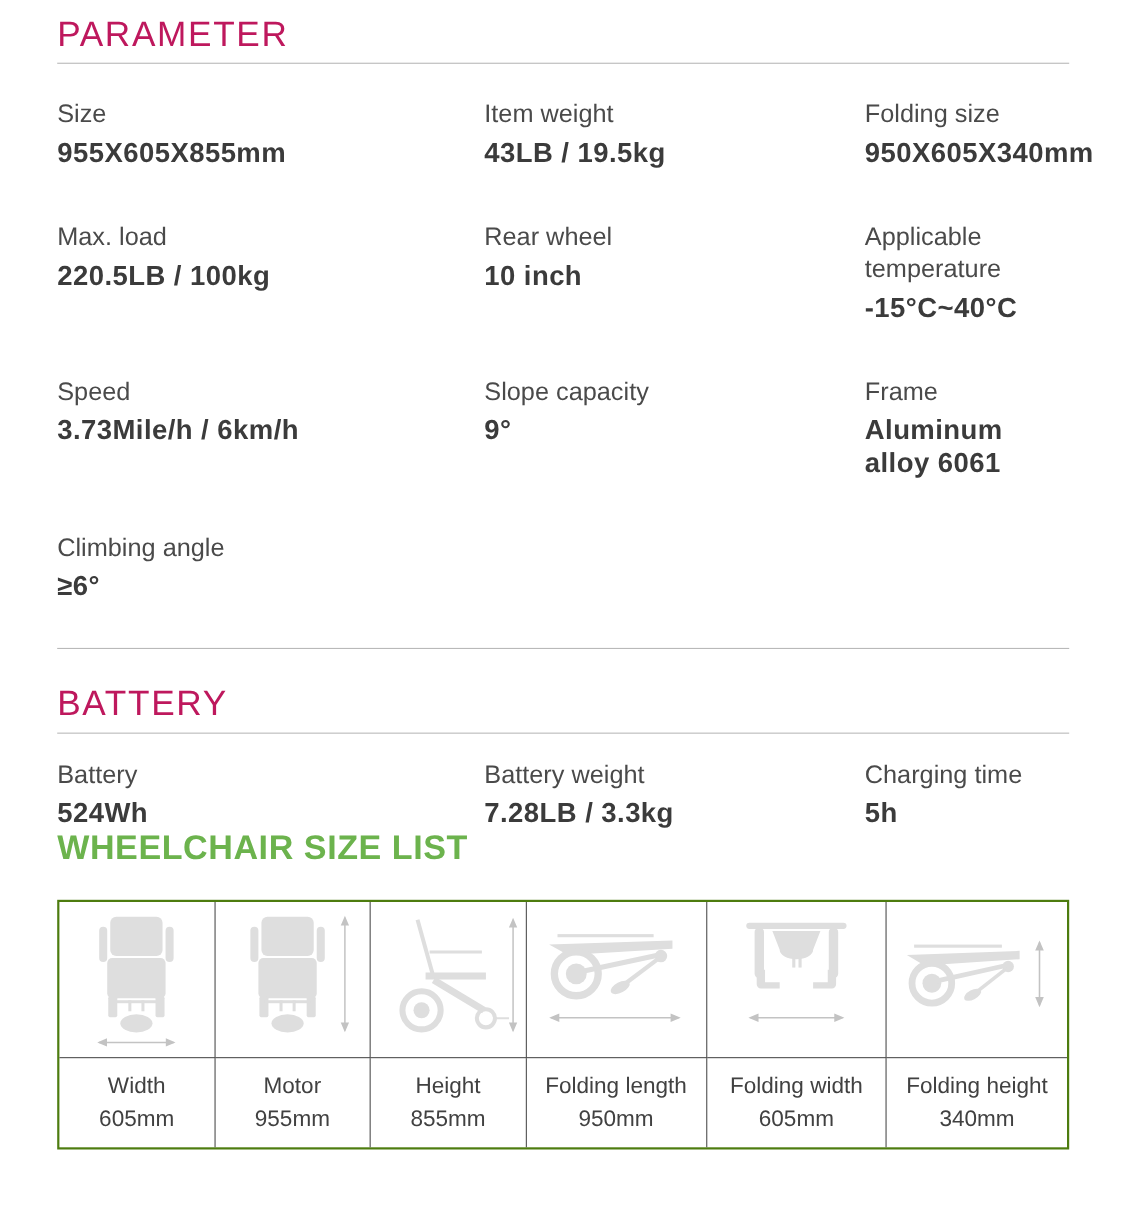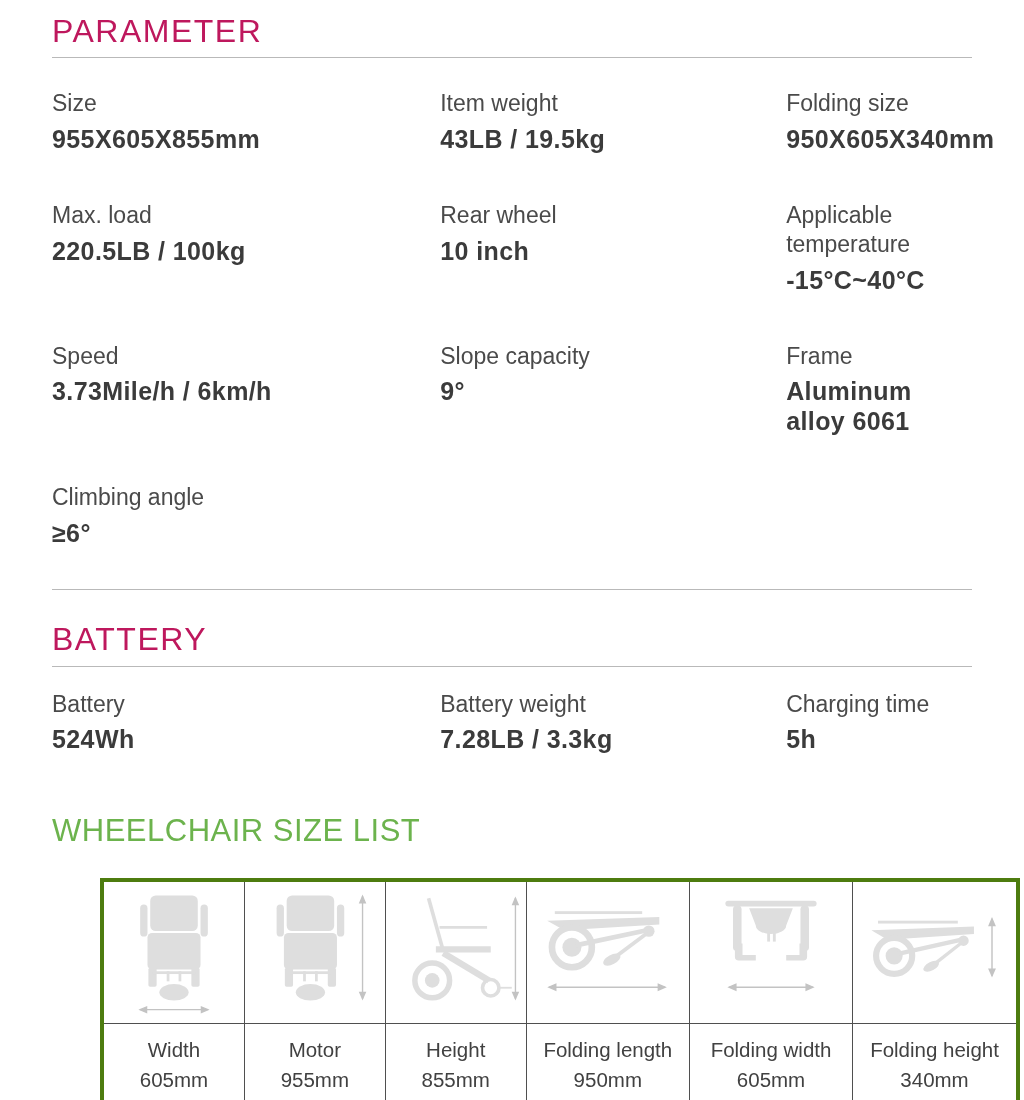--- a/index.html
+++ b/index.html
@@ -35,36 +35,34 @@
     margin-top: 6px; letter-spacing: 0.4px; line-height: 1.2;
   }
 
   .battery-grid {
     display: grid;
     grid-template-columns: 42.2% 37.6% 20.2%;
     padding: 23px 0 0;
   }
 
   .size-list-title {
-    margin-top: 60px;
     font-size: 31px;
-    font-weight: 400;
+    font-weight: 700;
     color: #6cb34d;
     letter-spacing: 0.5px;
     line-height: 1.1;
   }
 
   .size-table {
     margin-top: 30px;
     display: grid;
     grid-template-columns: 15.45% 15.45% 15.45% 17.9% 17.9% 17.85%;
     grid-template-rows: 142px 81px;
-    border: 4px solid #4d7c0f;
+    border: 2px solid #4d7c0f;
     width: 100%;
-    margin-left: 48px;
   }
   .cell { border-right: 1px solid #4f4f4f; }
   .cell.last-col { border-right: none; }
   .icon-cell {
     border-bottom: 1px solid #4f4f4f;
     display: flex; align-items: center; justify-content: center;
     overflow: hidden;
   }
   .label-cell {
     display: flex; flex-direction: column;

